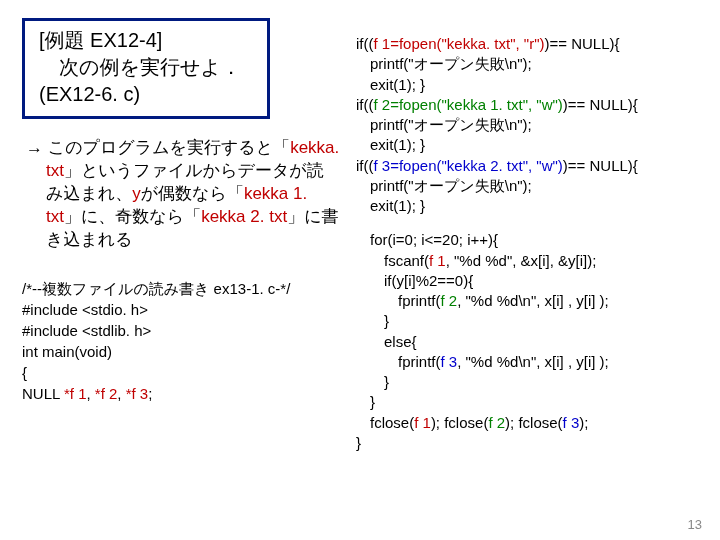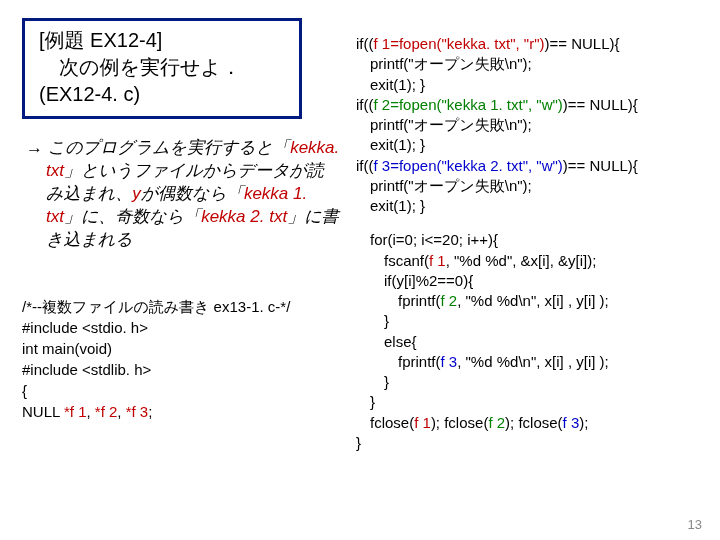--- a/index.html
+++ b/index.html
@@ -29,36 +29,35 @@
     padding: 34px 10px 10px 6px;
     box-sizing: border-box;
     font-size: 15px;
     line-height: 1.35;
     font-family: "Arial", sans-serif;
   }
   .title-box {
     border: 3px solid #001a80;
     padding: 6px 14px 8px 14px;
     margin-bottom: 18px;
-    width: 280px;
+    width: 248px;
     box-sizing: border-box;
   }
   .title-box .line {
     font-size: 20px;
     line-height: 1.35;
     color: #000;
   }
   .desc {
     font-size: 17px;
     line-height: 1.35;
-    margin-bottom: 44px;
+    margin-bottom: 26px;
     padding-left: 4px;
     text-indent: -20px;
     margin-left: 20px;
-    font-style: italic;
   }
   .desc .arrow { color: #000; }
   .desc .red { color: #c00000; }
   .code-left {
     font-size: 15px;
     line-height: 1.4;
     font-family: "Arial", sans-serif;
   }
   .code-left .red { color: #c00000; text-align: center; }
   .right-col .red { color: #c00000; }
@@ -78,32 +77,32 @@
 </head>
 <body>
 
 <div class="slide">
 
   <div class="left-col">
 
     <div class="title-box">
       <div class="line">[例題 EX12-4]</div>
       <div class="line">　次の例を実行せよ．</div>
-      <div class="line">(EX12-4. c)</div>
+      <div class="line">(EX12-6. c)</div>
     </div>
 
     <div class="desc">
       <span class="arrow">→ </span><span>このプログラムを実行すると「</span><span class="red">kekka. txt</span><span>」というファイルからデータが読み込まれ、</span><span class="red">y</span><span>が偶数なら「</span><span class="red">kekka 1. txt</span><span>」に、奇数なら「</span><span class="red">kekka 2. txt</span><span>」に書き込まれる</span>
     </div>
 
     <div class="code-left">
       <div>/*--複数ファイルの読み書き ex13-1. c-*/</div>
       <div>#include &lt;stdio. h&gt;</div>
+      <div>#include &lt;stdlib. h&gt;</div>
       <div>int main(void)</div>
-      <div>#include &lt;stdlib. h&gt;</div>
       <div>{</div>
       <div>
         <span>   NULL </span><span class="red">*f 1</span><span>, </span><span class="red">*f 2</span><span>, </span><span class="red">*f 3</span><span>;</span>
       </div>
     </div>
   </div>
 
   <div class="right-col">
     <div>
       <span>if((</span><span class="red">f 1=fopen("kekka. txt", "r")</span><span>)== NULL){</span>

